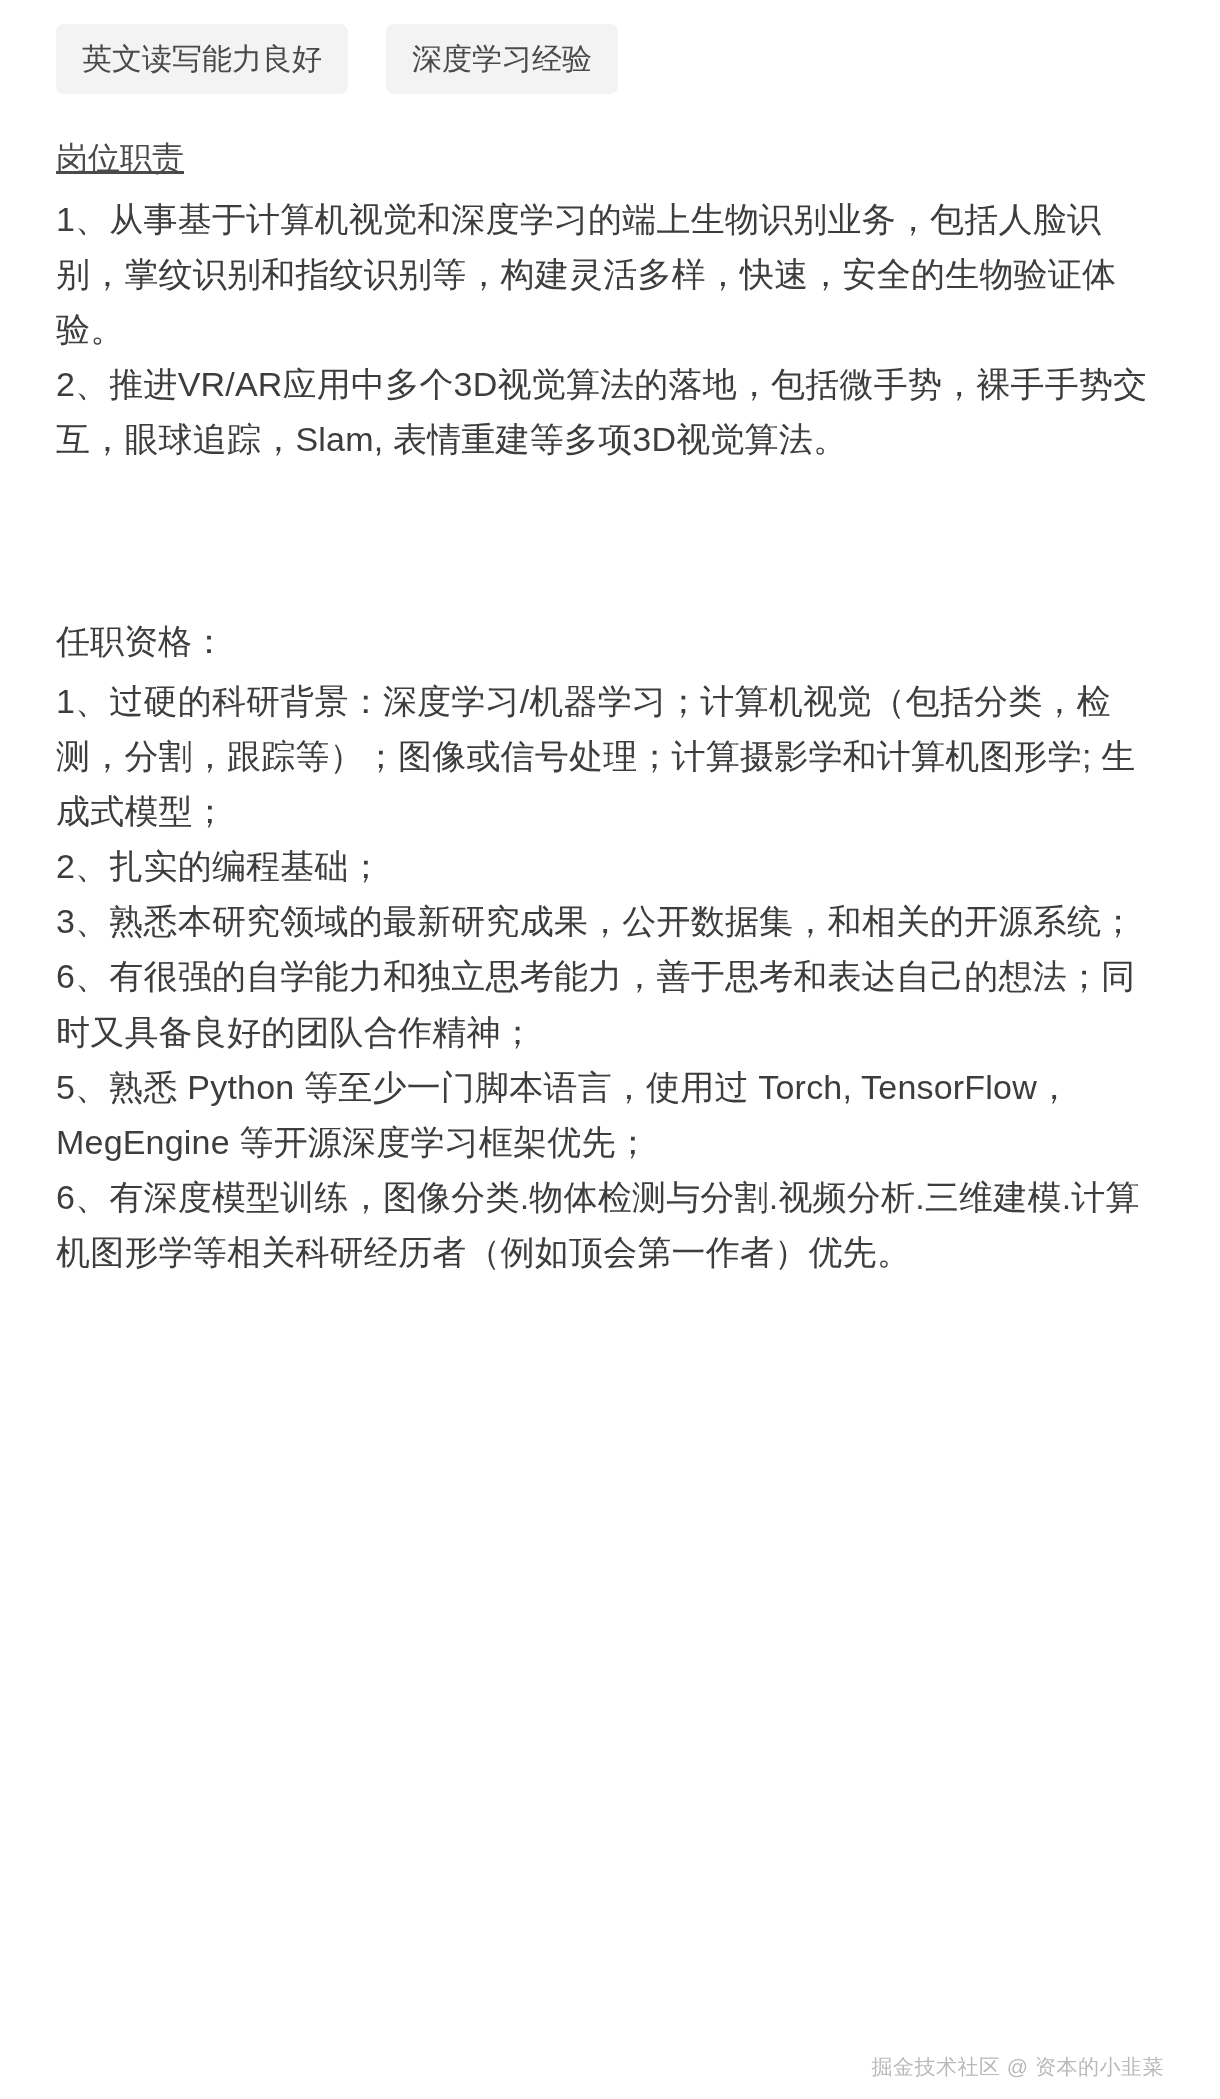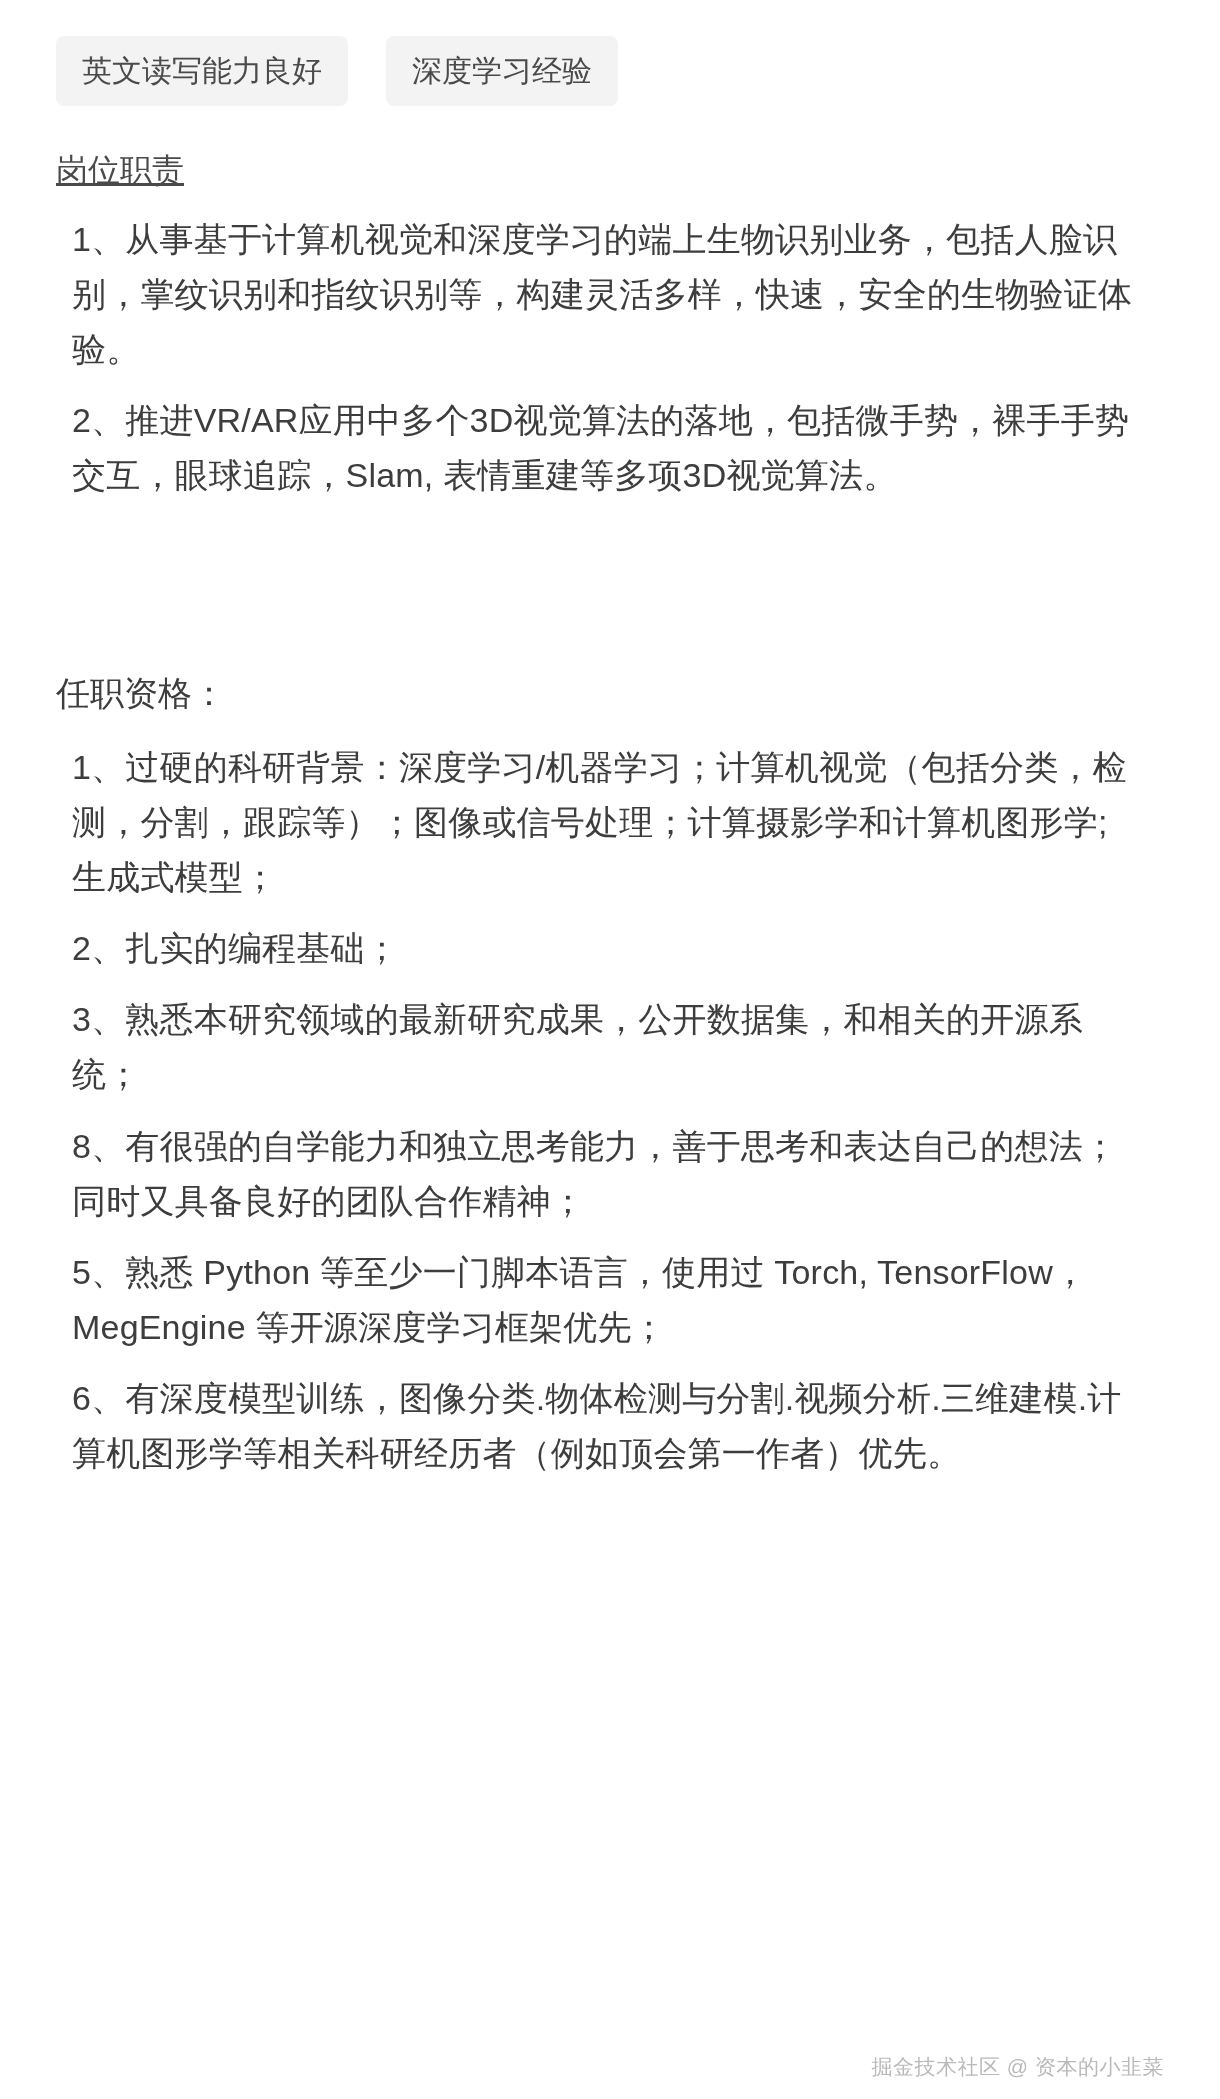--- a/index.html
+++ b/index.html
@@ -17,21 +17,21 @@
   .page {
     width: 1220px;
     box-sizing: border-box;
     padding: 0 56px;
     position: relative;
   }
   .tag-row {
     display: flex;
     flex-wrap: wrap;
     gap: 38px;
-    padding-top: 36px;
+    padding-top: 24px;
     padding-bottom: 18px;
   }
   .tag {
     background: #f3f3f3;
     color: #4a4a4a;
     font-size: 30px;
     line-height: 1;
     padding: 20px 26px;
     border-radius: 8px;
     white-space: nowrap;
@@ -41,21 +41,21 @@
     color: #4a4a4a;
     margin-top: 22px;
     margin-bottom: 8px;
     line-height: 1.55;
     text-decoration: underline;
   }
   .para {
     font-size: 34px;
     line-height: 1.62;
     color: #3d3d3d;
-    margin: 16px;
+    margin: 0;
     letter-spacing: 0.2px;
   }
   .block {
     margin-bottom: 0;
   }
   .gap {
     height: 150px;
   }
   .qual-heading {
     font-size: 34px;
@@ -92,20 +92,20 @@
   </div>
 
   <div class="gap"></div>
 
   <div class="qual-heading">任职资格：</div>
 
   <div class="block">
     <p class="para">1、过硬的科研背景：深度学习/机器学习；计算机视觉（包括分类，检测，分割，跟踪等）；图像或信号处理；计算摄影学和计算机图形学; 生成式模型；</p>
     <p class="para">2、扎实的编程基础；</p>
     <p class="para">3、熟悉本研究领域的最新研究成果，公开数据集，和相关的开源系统；</p>
-    <p class="para">8、有很强的自学能力和独立思考能力，善于思考和表达自己的想法；同时又具备良好的团队合作精神；</p>
+    <p class="para">6、有很强的自学能力和独立思考能力，善于思考和表达自己的想法；同时又具备良好的团队合作精神；</p>
     <p class="para">5、熟悉 Python 等至少一门脚本语言，使用过 Torch, TensorFlow，MegEngine 等开源深度学习框架优先；</p>
     <p class="para">6、有深度模型训练，图像分类.物体检测与分割.视频分析.三维建模.计算机图形学等相关科研经历者（例如顶会第一作者）优先。</p>
   </div>
 
 </div>
 
 <div class="watermark">掘金技术社区 @ 资本的小韭菜</div>
 
 </body></html>

